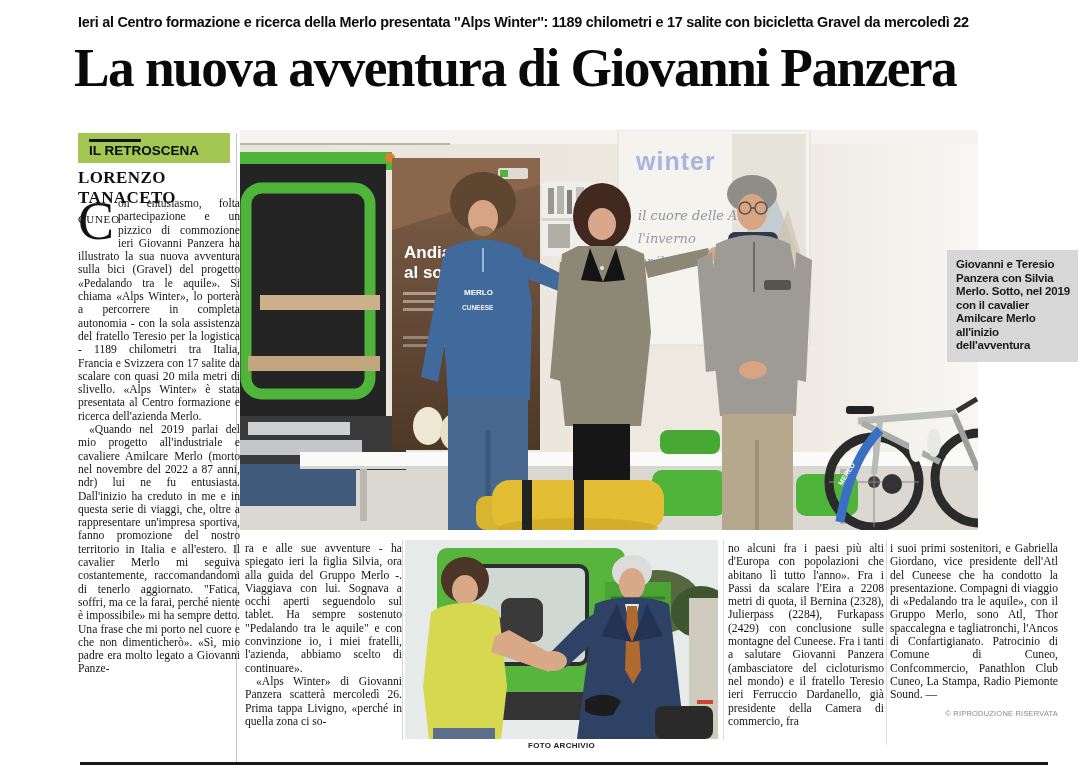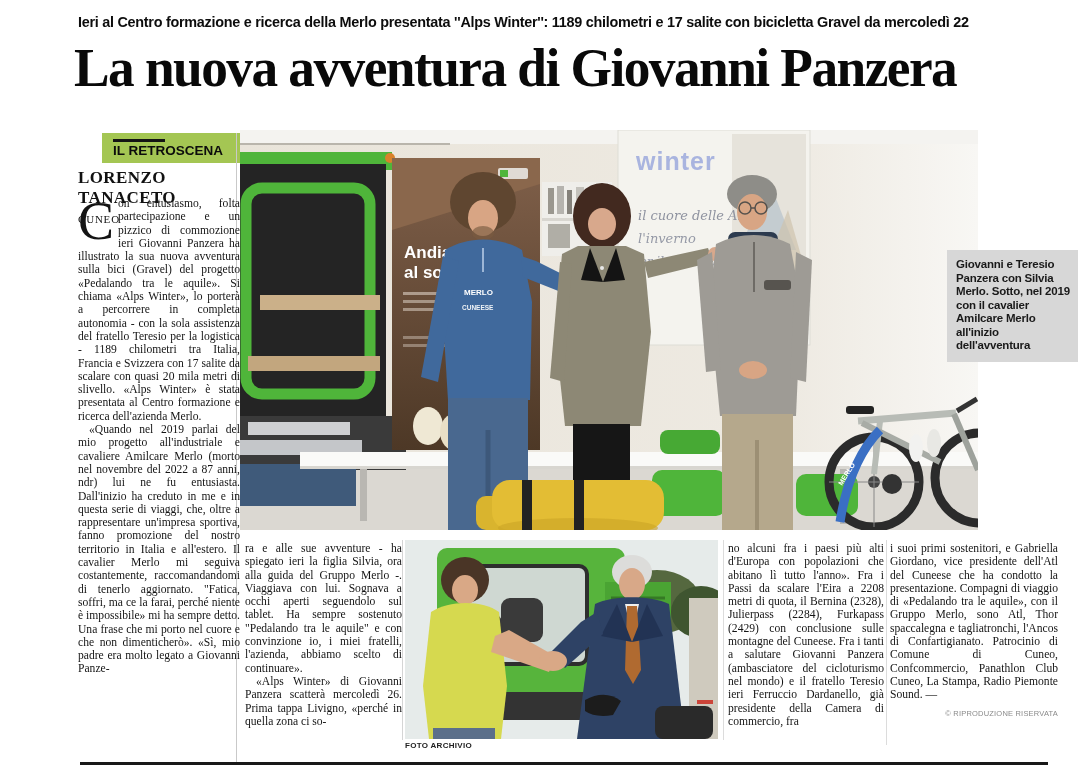--- a/index.html
+++ b/index.html
@@ -4,39 +4,39 @@
 <style>
   html,body{margin:0;padding:0;background:#ffffff;}
   .page{position:relative;width:1086px;height:770px;background:#fff;overflow:hidden;
         font-family:"Liberation Serif",serif;color:#111;}
   .kicker{position:absolute;left:78px;top:13px;width:1060px;
         font-family:"Liberation Sans",sans-serif;font-weight:600;font-size:15.5px;
         letter-spacing:-0.3px;color:#0d0d0d;transform:scaleX(.93);transform-origin:left top;white-space:nowrap;}
   .headline{position:absolute;left:74px;top:38px;width:1010px;
         font-family:"Liberation Serif",serif;font-weight:700;font-size:55px;line-height:60px;
         letter-spacing:-1.6px;color:#090909;white-space:nowrap;transform:scaleX(.97);transform-origin:left top;}
-  .section-label{position:absolute;left:78px;top:133px;width:152px;height:30px;background:#a4c653;margin-left:24px;}
+  .section-label{position:absolute;left:78px;top:133px;width:152px;height:30px;background:#a4c653;}
   .section-label .bar{position:absolute;left:11px;top:6px;width:52px;height:3px;background:#141414;}
   .section-label .txt{position:absolute;left:11px;top:10px;
         font-family:"Liberation Sans",sans-serif;font-weight:800;font-size:13.5px;letter-spacing:0;color:#0c0c0c;}
   .byline{position:absolute;left:78px;top:168px;width:162px;}
   .byline .author{font-weight:700;font-size:17px;letter-spacing:.4px;}
   .byline .city{font-size:11px;letter-spacing:.8px;margin-top:5px;}
   .bodycol{position:absolute;font-size:11.6px;line-height:13.3px;text-align:justify;
         hyphens:auto;-webkit-hyphens:auto;color:#141414;}
   .bodycol p{margin:0;}
   .bodycol p.ind{text-indent:11px;}
   .dropcap{float:left;font-size:54px;line-height:44px;padding:2px 4px 0 0;font-weight:400;}
   .vrule{position:absolute;width:1px;background:#c9c9c9;}
   .photo{position:absolute;overflow:hidden;}
   .caption-box{position:absolute;left:947px;top:250px;width:131px;box-sizing:border-box;
         padding:8px 4px 9px 9px;background:#d7d7d7;
         font-family:"Liberation Sans",sans-serif;font-weight:700;font-size:11.5px;line-height:13.5px;
         letter-spacing:-0.2px;color:#1a1a1a;}
-  .foto-credit{position:absolute;left:405px;top:741px;width:313px;text-align:left;
+  .foto-credit{position:absolute;left:405px;top:741px;width:313px;text-align:center;
         font-family:"Liberation Sans",sans-serif;font-weight:700;font-size:8px;letter-spacing:.3px;color:#222;}
   .copyright{position:absolute;left:890px;top:709px;width:168px;text-align:right;
         font-family:"Liberation Sans",sans-serif;font-size:7.5px;letter-spacing:.2px;color:#8a8a8a;}
   .bottom-rule{position:absolute;left:80px;top:762px;width:968px;height:3px;background:#181818;}
   svg text{user-select:none;}
 </style>
 </head>
 <body>
 
 <div class="page">

